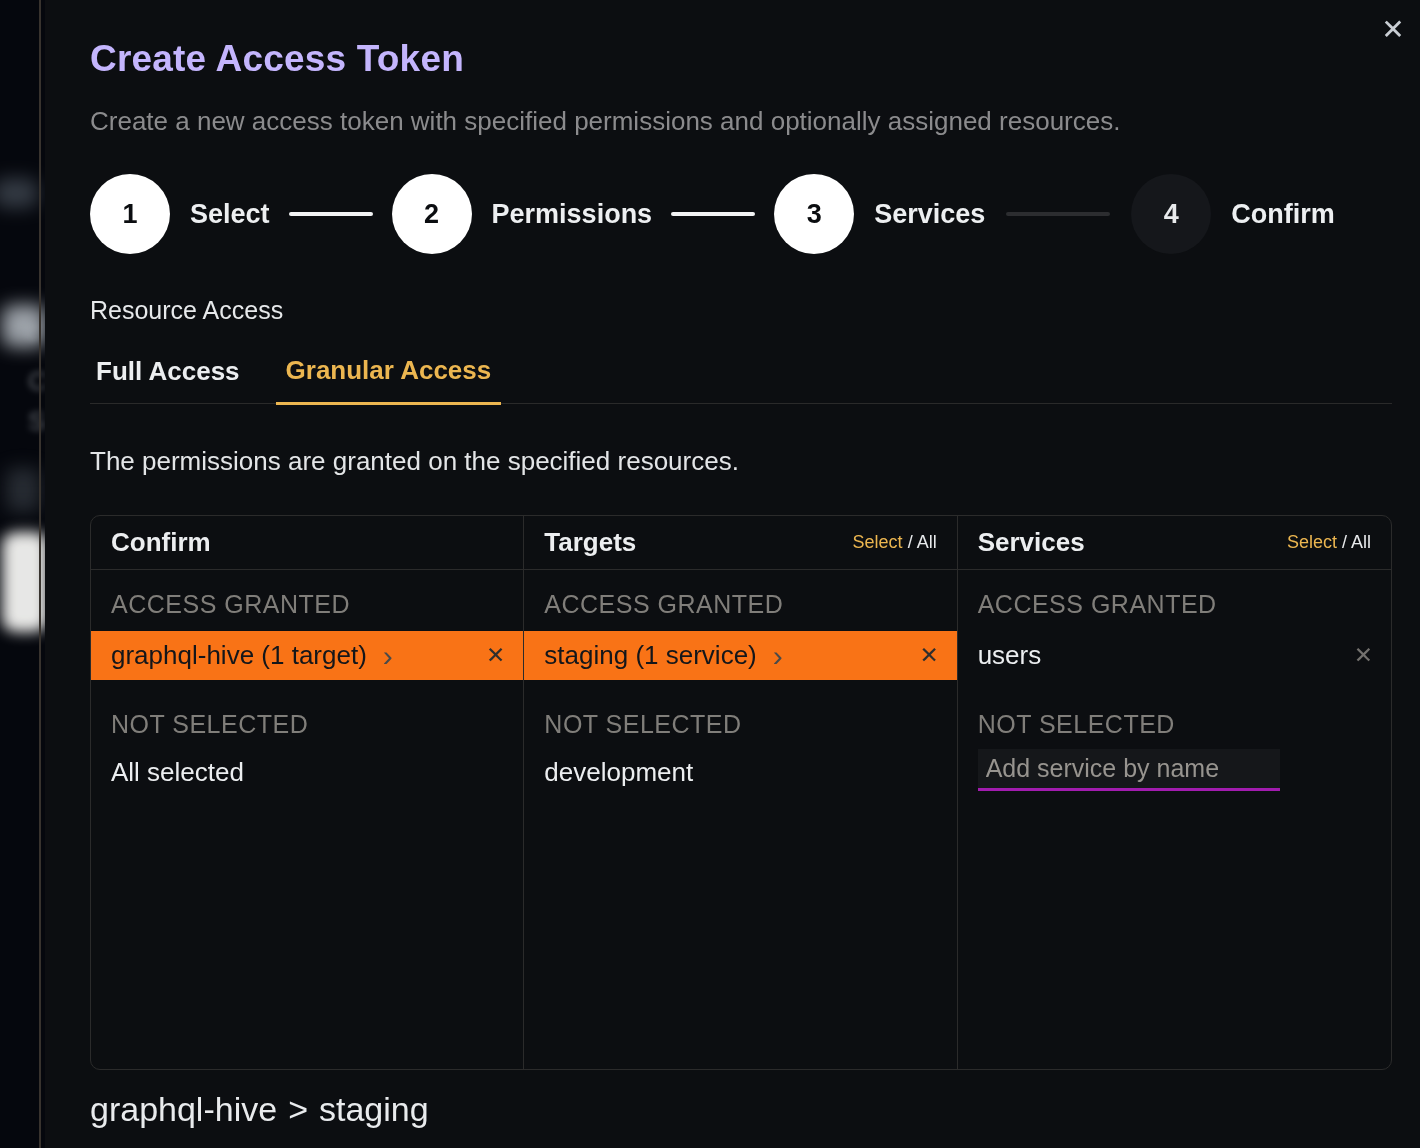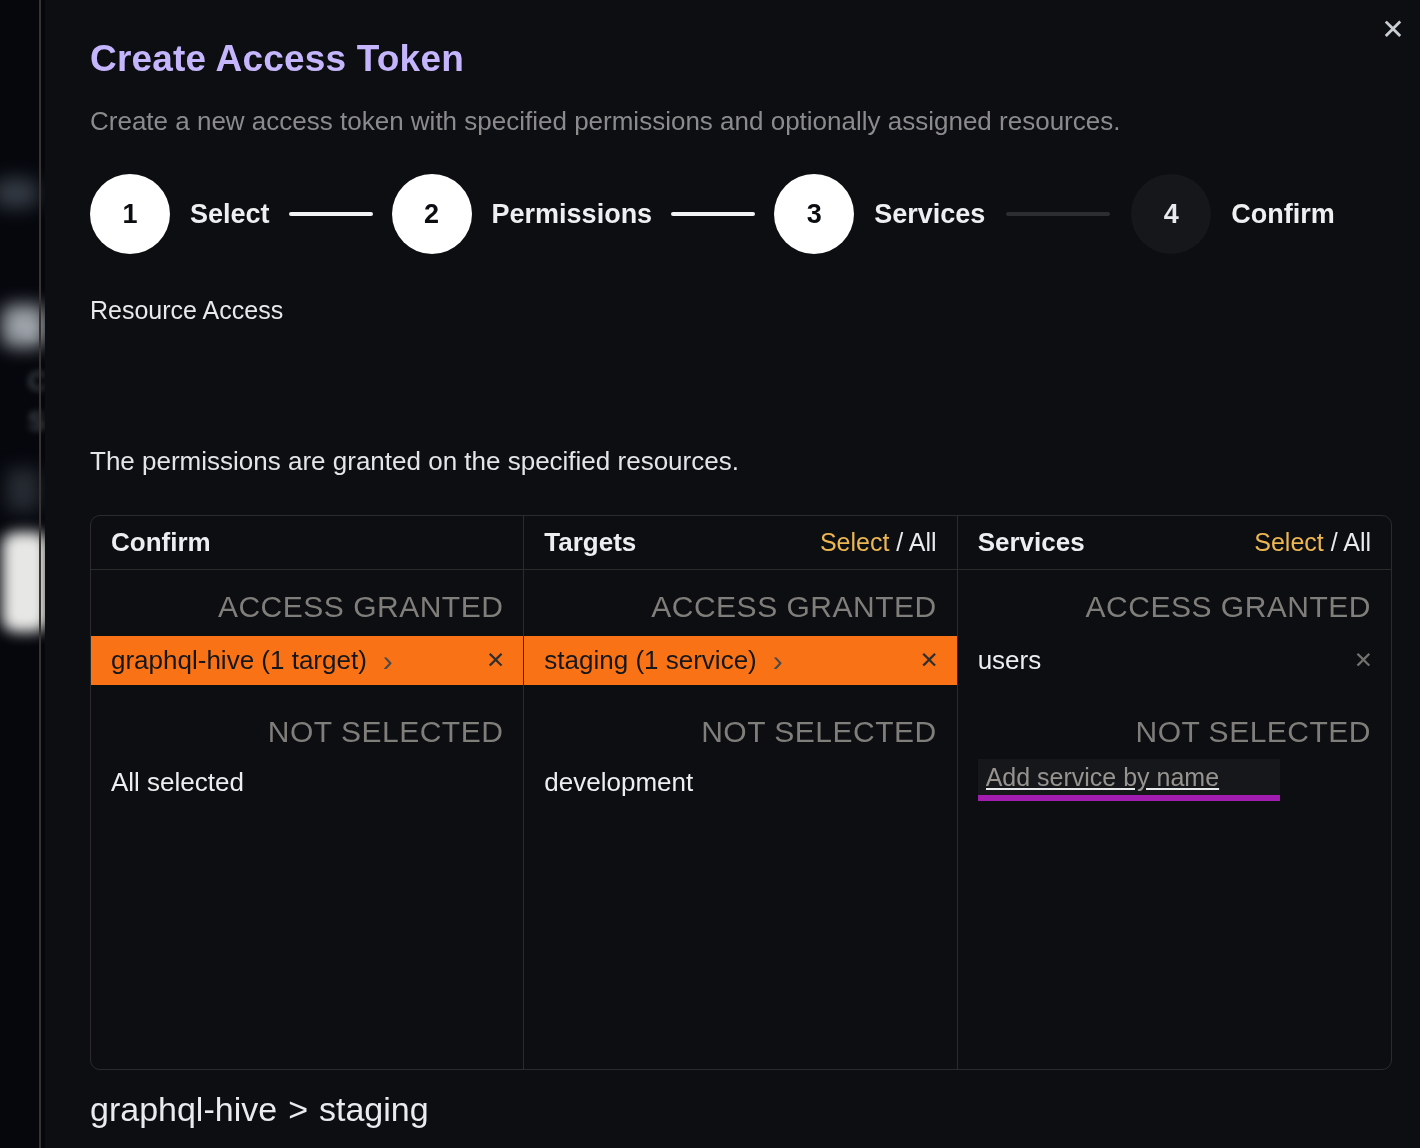--- a/index.html
+++ b/index.html
@@ -51,44 +51,44 @@
 
   .description { position:absolute; left:45px; top:446px; font-size:26px; color:#e3e5e7; }
 
   
   .res-table { position:absolute; left:45px; top:515px; width:1302px; height:555px;
                border:1px solid #2b2b2b; border-radius:10px; display:grid;
                grid-template-columns:1fr 1fr 1fr; grid-template-rows:54px 1fr; overflow:hidden; }
   .th { display:flex; align-items:center; padding:0 20px; border-bottom:1px solid #2b2b2b; }
   .th.mid, .th.left, .td.mid, .td.left { border-right:1px solid #2b2b2b; }
   .th-label { font-size:26px; font-weight:700; color:#eceef0; }
-  .th-actions { margin-left:auto; font-size:25px; color:#e8eaec; white-space:pre; }
+  .th-actions { margin-left:auto; font-size:18px; color:#e8eaec; white-space:pre; }
   .th-actions .sel { color:#ecb650; cursor:pointer; }
   .th-actions .all { cursor:pointer; }
 
   .td { padding:0; overflow:hidden; }
-  .sec-label { margin:20px 20px 12px 20px; font-size:30px; color:#807e7a; letter-spacing:.5px;text-align:right; }
+  .sec-label { margin:20px 20px 12px 20px; font-size:25px; color:#807e7a; letter-spacing:.5px; }
   .sec-label.ns { margin-top:30px; margin-bottom:8px; }
 
   .granted-row { height:49px; display:flex; align-items:center; padding:0 18px 0 20px; cursor:pointer; }
   .granted-row.hl { background:#f97316; color:#14161a; }
   .granted-row .g-name { font-size:26px; }
   .granted-row .chev { margin-left:16px; font-size:30px; line-height:26px; color:#4a4a4a; }
   .granted-row .rm { margin-left:auto; font-size:23px; color:#2e2e2e; cursor:pointer; }
   .granted-row.plain { color:#eceef0; }
   .granted-row.plain .rm { color:#73716e; }
 
   .item-row { padding:10px 20px 11px 20px; font-size:26px; color:#eceef0; }
   .item-row.clickable { cursor:pointer; }
   .item-row + .item-row { margin-top:19px; }
 
   .svc-input { display:block; margin:10px 20px 0 20px; width:302px; height:42px;
-               background:#15171a; border:none; border-bottom:6px solid #a21caf;
+               background:#15171a; border:none; border-bottom:3px solid #a21caf;
                color:#e8eaec; font-size:25px; padding:0 8px; outline:none;
-               font-family:"Liberation Sans", sans-serif;text-decoration:underline; }
+               font-family:"Liberation Sans", sans-serif; }
   .svc-input::placeholder { color:#97948f; }
 
   .breadcrumb { position:absolute; left:45px; top:1090px; font-size:34px; color:#e9ebed;
                 display:flex; gap:11px; align-items:center; }
 </style>
 </head>
 <body>
 
 <div class="stage">
 
@@ -127,20 +127,24 @@
       </div>
       <div class="connector dim"></div>
       <div class="step inactive">
         <div class="step-circle">4</div>
         <div class="step-label">Confirm</div>
       </div>
     </div>
 
     <div class="section-heading">Resource Access</div>
 
+    <div class="tabs">
+      <div class="tab first">Full Access</div>
+      <div class="tab selected">Granular Access</div>
+    </div>
 
     <p class="description">The permissions are granted on the specified resources.</p>
 
     <div class="res-table">
 
       <div class="th left">
         <span class="th-label">Confirm</span>
       </div>
       <div class="th mid">
         <span class="th-label">Targets</span>

